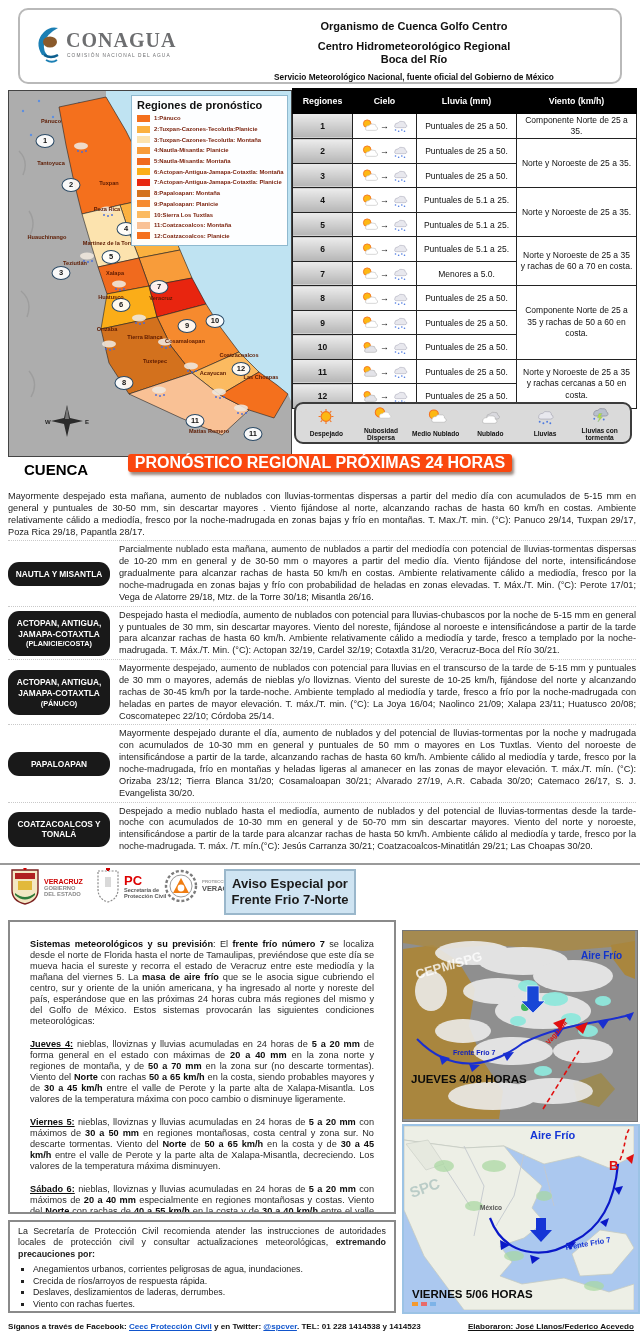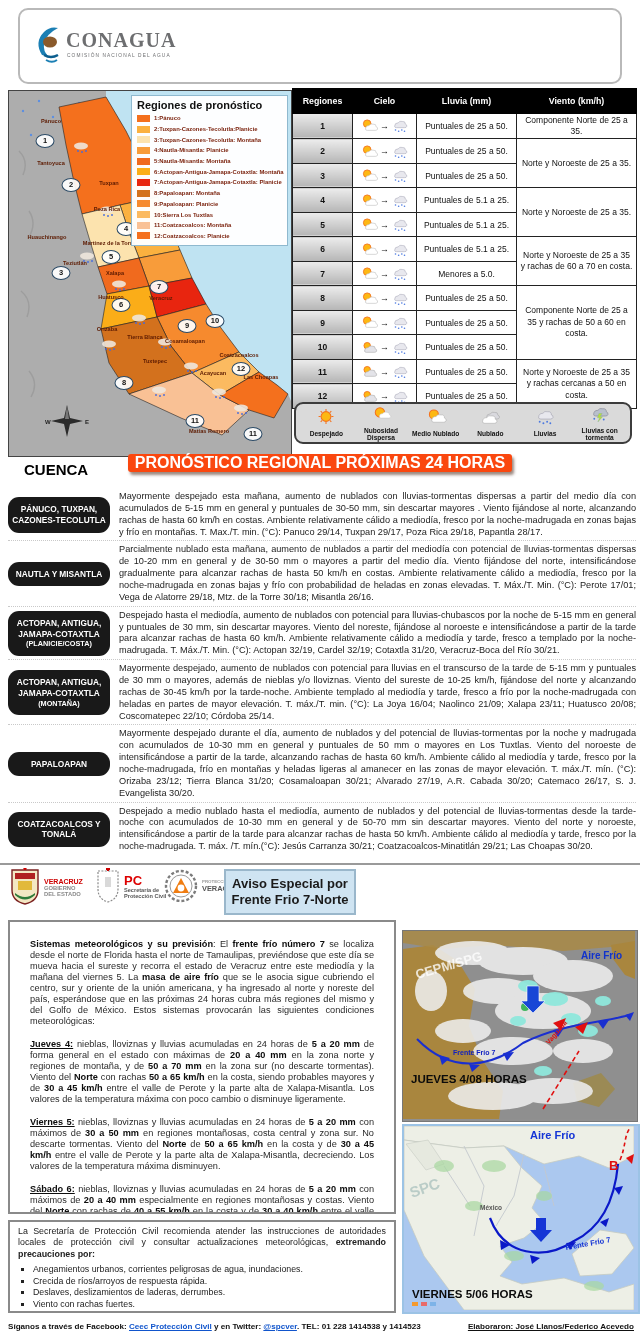--- a/index.html
+++ b/index.html
@@ -96,20 +96,26 @@
   <div class="header-box">
     <div class="logo">
       <svg width="160" height="44" viewBox="0 0 160 44">
         <path d="M10,33 Q2,20 12,10 Q18,4 26,6 Q14,12 12,22 Q11,29 16,34 Z" fill="#1b7fb4"></path>
         <ellipse cx="18" cy="20" rx="7" ry="5.5" fill="#8a5a2b"></ellipse>
         <path d="M12,33 q7,4 14,0" stroke="#0b5e8e" stroke-width="2.4" fill="none"></path>
         <path d="M14,38 q6,3.4 11,0" stroke="#1b7fb4" stroke-width="2" fill="none"></path>
         <text x="34" y="25" font-size="20" font-weight="bold" fill="#6d6e70" letter-spacing="1" font-family="Liberation Serif, serif">CONAGUA</text>
         <text x="35" y="35" font-size="4.8" fill="#6d6e70" letter-spacing="1.1">COMISIÓN NACIONAL DEL AGUA</text>
       </svg>
+    </div>
+    <div class="header-center">
+      <div class="h-line1">Organismo de Cuenca Golfo Centro</div>
+      <div class="h-line2">Centro Hidrometeorológico Regional</div>
+      <div class="h-line3">Boca del Río</div>
+      <div class="h-line4">Servicio Meteorológico Nacional, fuente oficial del Gobierno de México</div>
     </div>
   </div>
 
   <div class="map-panel">
     <svg class="basemap" width="282" height="365" viewBox="0 0 282 365">
       <rect width="282" height="365" fill="#BFE3F2"></rect>
       <polygon fill="#ADADAD" points="0,0 97,0 97,6 117,40 135,76 149,106 160,133 171,159 183,187 197,213 212,237 230,261 250,281 268,294 279,303 282,310 282,365 0,365"></polygon>
       <g opacity=".5" stroke="#8e8e8e" stroke-width="1.4" fill="none">
         <path d="M10,60 q10,10 4,24 M20,120 q8,12 0,26 M12,200 q12,10 6,26 M20,280 q10,12 2,26 M200,330 q12,6 24,2"></path>
       </g>
@@ -685,33 +691,32 @@
           </svg></span>
         <div class="sky-label">Lluvias con tormenta</div>
       </div>
     </div>
 
   <div class="cuenca">CUENCA</div>
   <div class="banner">PRONÓSTICO REGIONAL PRÓXIMAS 24 HORAS</div>
 
   <div class="basins" id="basins">
       <div class="basin-row">
-        <div class="basin-label"><span>PÁNUCO, TUXPAN, CAZONES-TECOLUTLA</span></div>
         <p class="basin-text">Mayormente despejado esta mañana, aumento de nublados con lluvias-tormentas dispersas a partir del medio día con acumulados de 5-15 mm en general y puntuales de 30-50 mm, sin descartar mayores . Viento fijándose al norte, alcanzando rachas de hasta 60 km/h en costas. Ambiente relativamente cálido a mediodía, fresco por la noche-madrugada en zonas bajas y frío en montañas. T. Max./T. min. (°C): Panuco 29/14, Tuxpan 29/17,  Poza Rica 29/18, Papantla 28/17.</p>
       </div>
       <div class="basin-row">
         <div class="basin-label"><span>NAUTLA Y MISANTLA</span></div>
         <p class="basin-text">Parcialmente nublado esta mañana, aumento de nublados a partir del mediodía con potencial de lluvias-tormentas dispersas de 10-20 mm en general y de 30-50 mm o mayores a partir del medio día. Viento fijándose del norte, intensificándose gradualmente para alcanzar rachas de hasta 50 km/h en costas. Ambiente relativamente cálido a mediodía, fresco por la noche-madrugada en zonas bajas y frío con probabilidad de heladas en zonas elevadas. T. Máx./T. Min. (°C): Perote 17/01; Vega de Alatorre 29/18, Mtz. de la Torre 30/18; Misantla 26/16.</p>
       </div>
       <div class="basin-row">
         <div class="basin-label"><span>ACTOPAN, ANTIGUA, JAMAPA-COTAXTLA</span><span class="sub">(PLANICIE/COSTA)</span></div>
         <p class="basin-text">Despejado hasta el mediodía, aumento de nublados con potencial para lluvias-chubascos por la noche de 5-15 mm en general y puntuales de 30 mm, sin descartar mayores. Viento del noreste, fijándose al noroeste  e intensificándose a partir de la tarde para alcanzar rachas de hasta 60 km/h. Ambiente relativamente cálido a mediodía y tarde, fresco a templado por la noche-madrugada. T. Máx./T. Min. (°C): Actopan 32/19, Cardel 32/19; Cotaxtla 31/20, Veracruz-Boca del Río 30/21.</p>
       </div>
       <div class="basin-row">
-        <div class="basin-label"><span>ACTOPAN, ANTIGUA, JAMAPA-COTAXTLA</span><span class="sub">(MONTAÑA)</span></div>
+        <div class="basin-label"><span>ACTOPAN, ANTIGUA, JAMAPA-COTAXTLA</span><span class="sub">(PÁNUCO)</span></div>
         <p class="basin-text">Mayormente despejado, aumento de nublados con potencial para lluvias en el transcurso de la tarde de 5-15 mm y puntuales de 30 mm o mayores, además de nieblas y/o lloviznas. Viento del sureste de 10-25 km/h, fijándose del norte y alcanzando rachas de 30-45 km/h por la tarde-noche. Ambiente templado al mediodía y tarde, fresco a frío por la noche-madrugada con heladas en partes de mayor elevación. T. máx./T. min. (°C): La Joya 16/04; Naolinco 21/09; Xalapa 23/11; Huatusco 20/08; Coscomatepec 22/10; Córdoba 25/14.</p>
       </div>
       <div class="basin-row">
         <div class="basin-label"><span>PAPALOAPAN</span></div>
         <p class="basin-text">Mayormente despejado durante el día, aumento de nublados y del potencial de lluvias-tormentas por la noche y madrugada con acumulados de  10-30 mm en general y puntuales de 50 mm o mayores en Los Tuxtlas. Viento del noroeste de intensificándose a partir de la tarde, alcanzando rachas de hasta 60 km/h. Ambiente cálido al mediodía y tarde, fresco por la noche-madrugada, frío en montañas y heladas ligeras al amanecer en las zonas de mayor elevación. T. máx./T. mín. (°C): Orizaba 23/12; Tierra Blanca 31/20; Cosamaloapan 30/21; Alvarado 27/19,  A.R. Cabada 30/20; Catemaco 26/17, S. J. Evangelista 30/20.</p>
       </div>
       <div class="basin-row">
         <div class="basin-label"><span>COATZACOALCOS Y TONALÁ</span></div>
         <p class="basin-text">Despejado a medio nublado hasta el mediodía,  aumento de nublados y del potencial de lluvias-tormentas desde la tarde-noche con acumulados de 10-30 mm en general y de 50-70 mm sin descartar mayores. Viento del norte y noroeste, intensificándose  a partir de la tarde para alcanzar rachas de hasta 50 km/h. Ambiente cálido al mediodía y tarde, fresco por la noche-madrugada. T. máx. /T. mín.(°C): Jesús Carranza 30/21; Coatzacoalcos-Minatitlán 29/21; Las Choapas 30/20.</p>
       </div>

